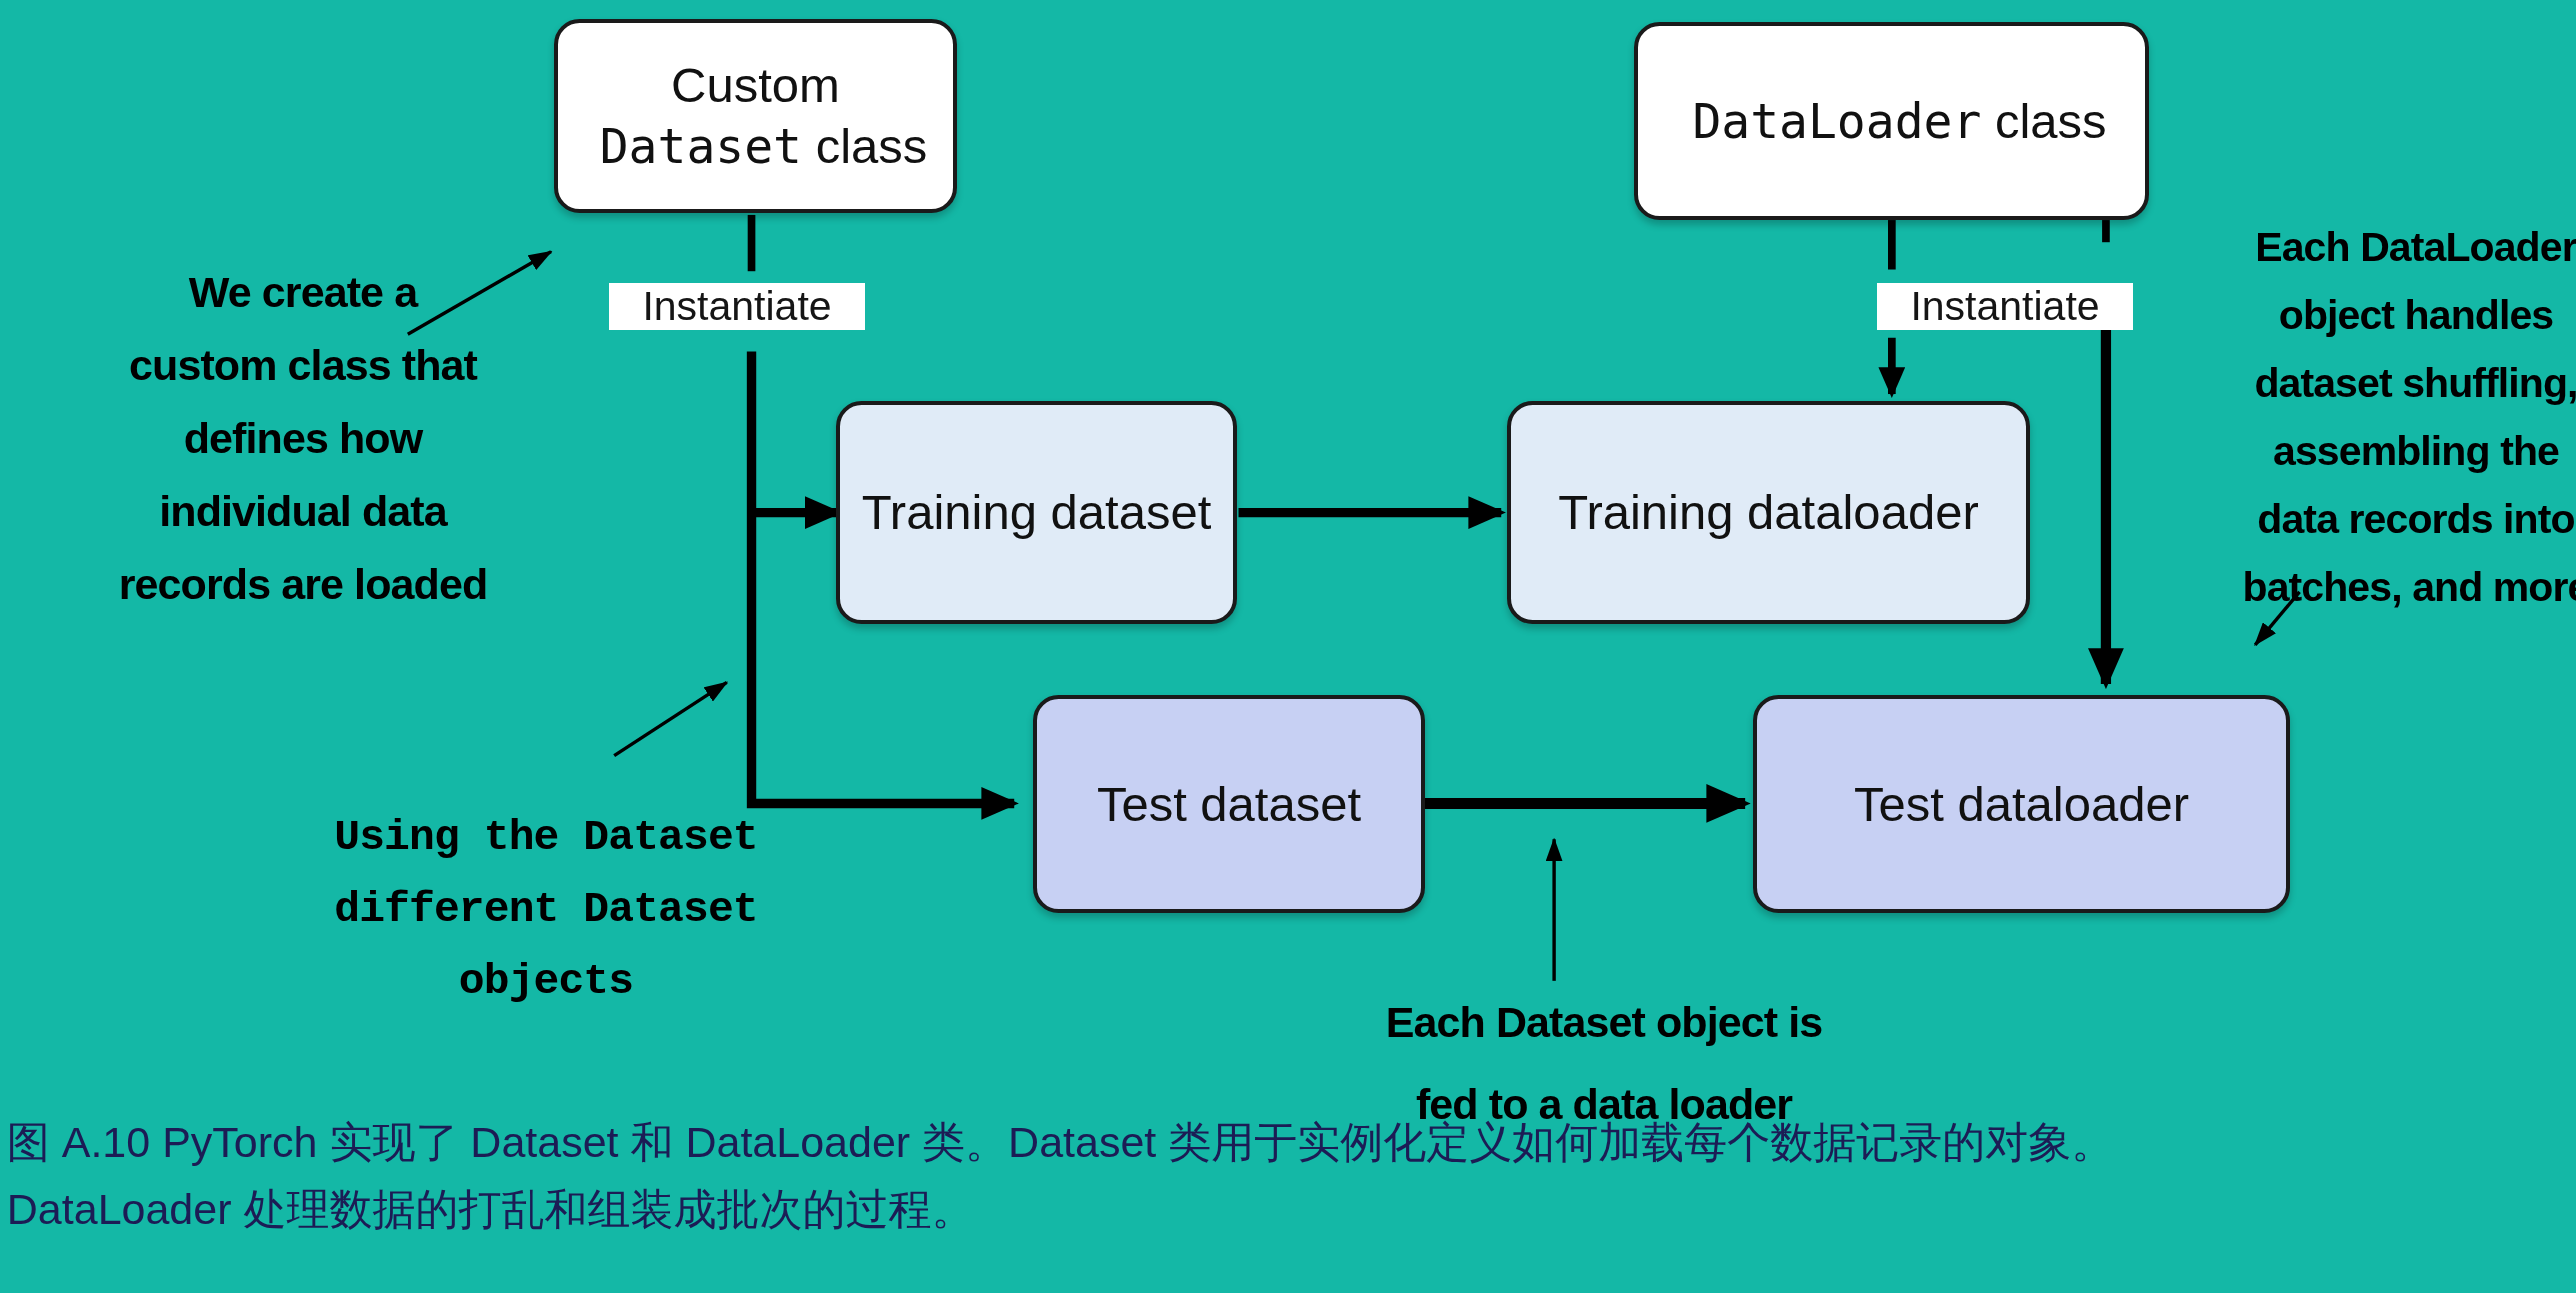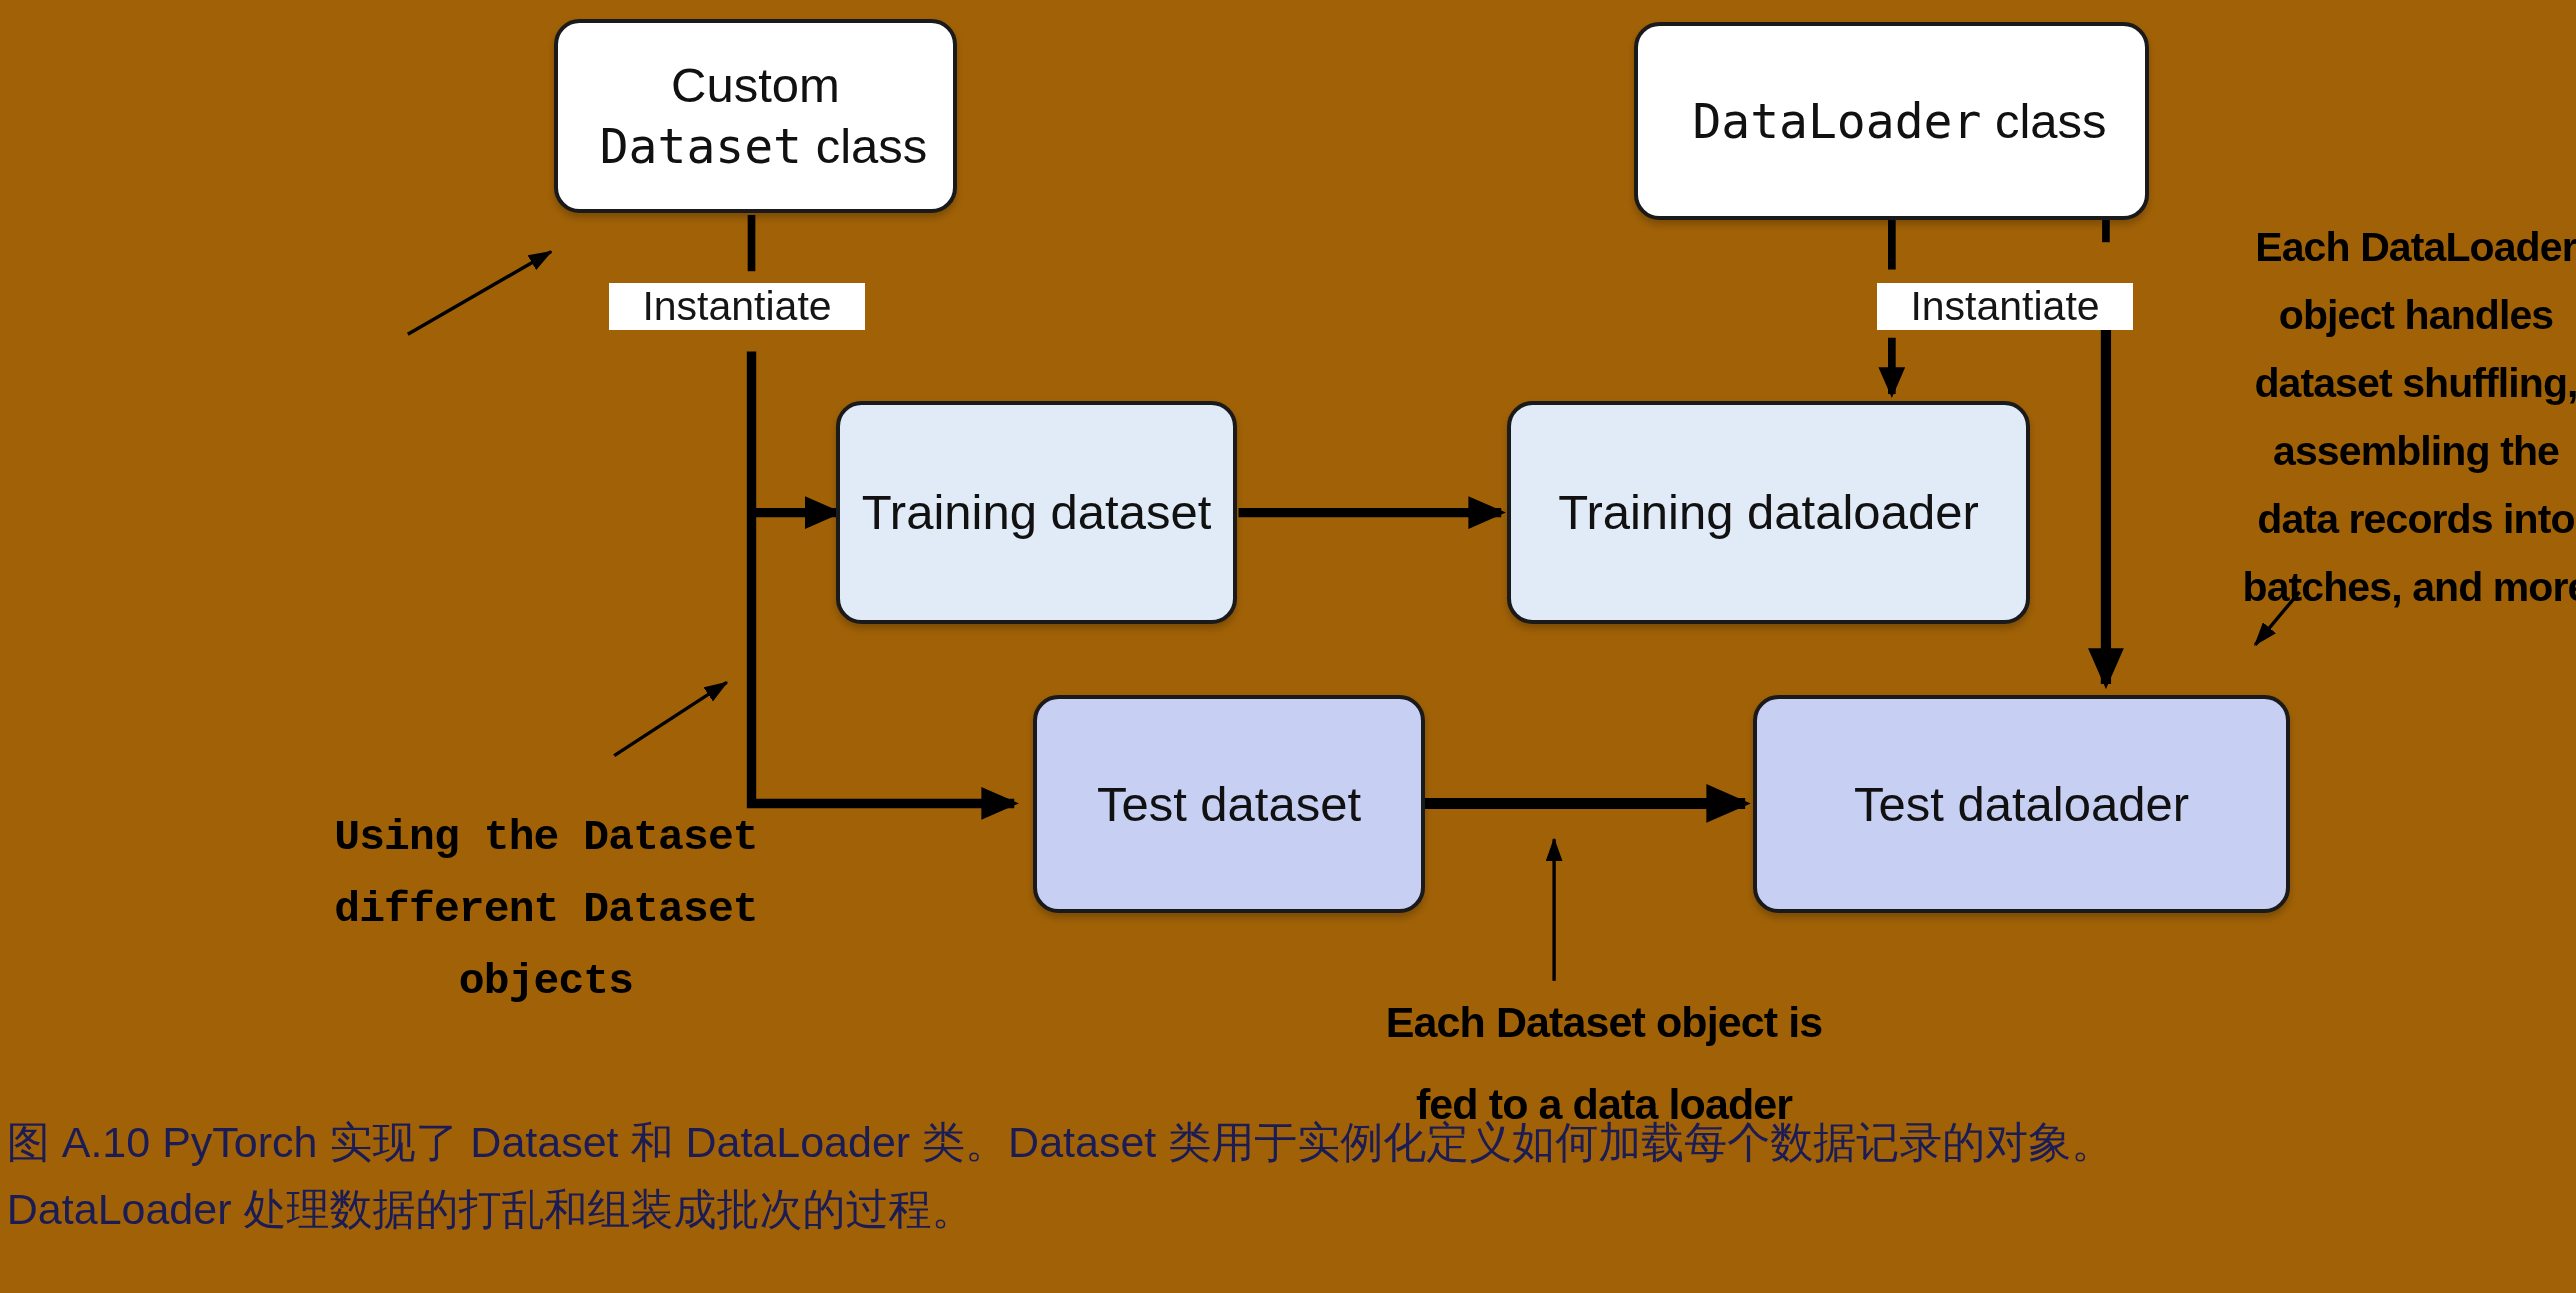--- a/index.html
+++ b/index.html
@@ -1,19 +1,19 @@
 <!DOCTYPE html>
 <html style="font-size:13.6px"><head>
 <meta charset="utf-8">
 <style>
   html,body{margin:0;padding:0;background:#ffffff;}
   .stage{
     position:relative;
     width:2576px;height:1293px;
-    background:#a16207;
+    background:#14b8a6;
     overflow:hidden;
     font-family:"Liberation Sans", sans-serif;
   }
   .stage svg{position:absolute;left:0;top:0;z-index:1;}
 
   
   .node{
     position:absolute;z-index:2;
     display:flex;flex-direction:column;align-items:center;justify-content:center;
     border:4.3px solid #1a1a1a;border-radius:25.6px;
@@ -116,20 +116,27 @@
     <div class="lbl">Test dataset</div>
   </div>
 
   <div class="node node-test" id="box-test-dataloader">
     <div class="lbl">Test dataloader</div>
   </div>
 
   <div class="edge-label" id="instantiate-left">Instantiate</div>
   <div class="edge-label" id="instantiate-right">Instantiate</div>
 
+  <div class="annot" id="annot-we-create">
+    <span>We create a</span>
+    <span>custom class that</span>
+    <span>defines how</span>
+    <span>individual data</span>
+    <span>records are loaded</span>
+  </div>
 
   <div class="annot" id="annot-using-dataset">
     <span>Using the Dataset</span>
     <span>different Dataset</span>
     <span>objects</span>
   </div>
 
   <div class="annot" id="annot-fed-to-loader">
     <span>Each Dataset object is</span>
     <span>fed to a data loader</span>

